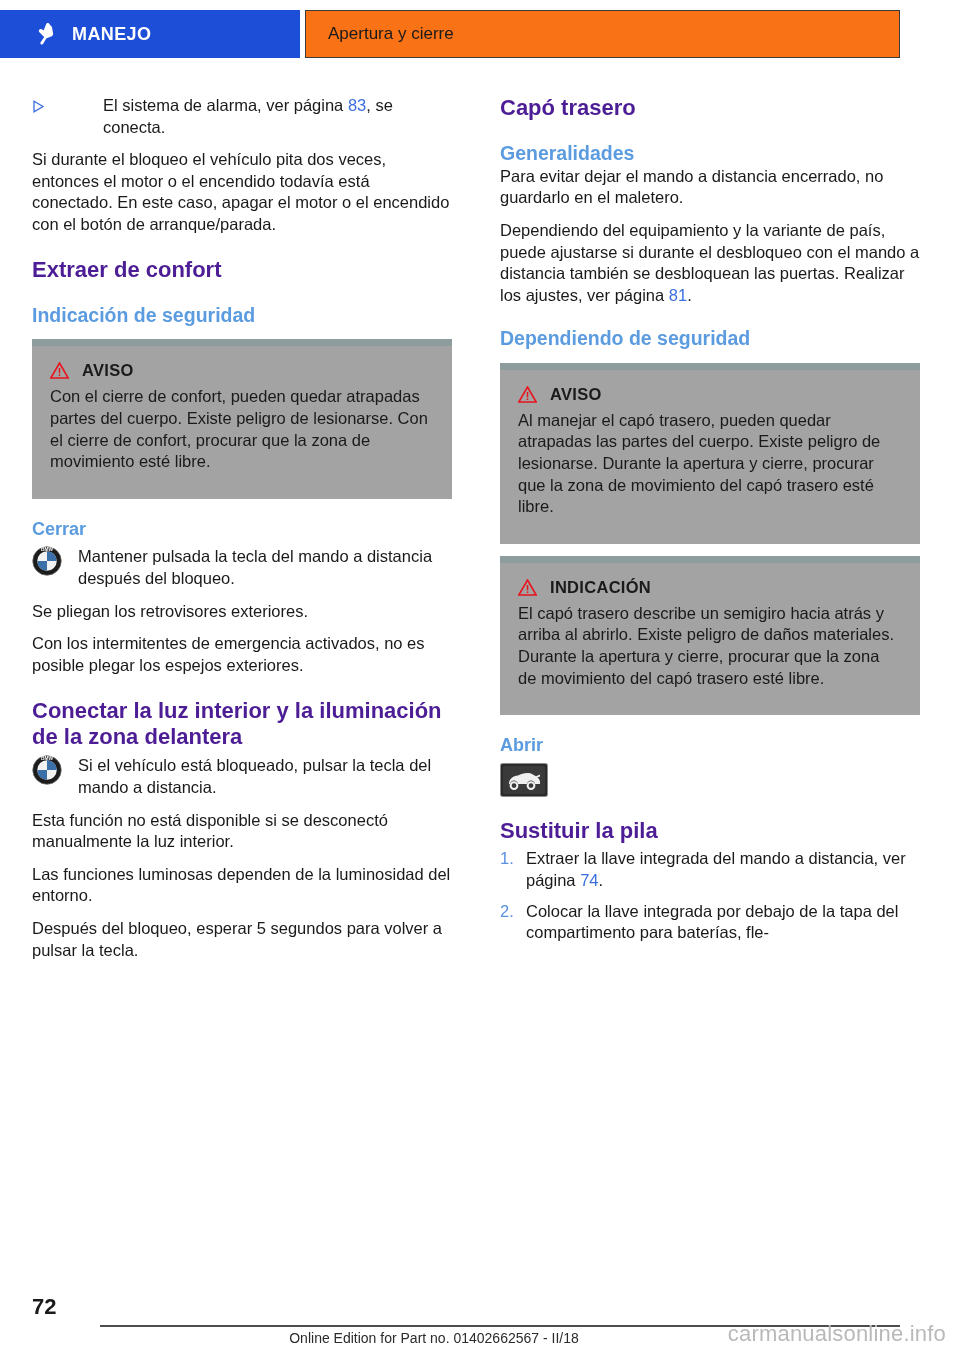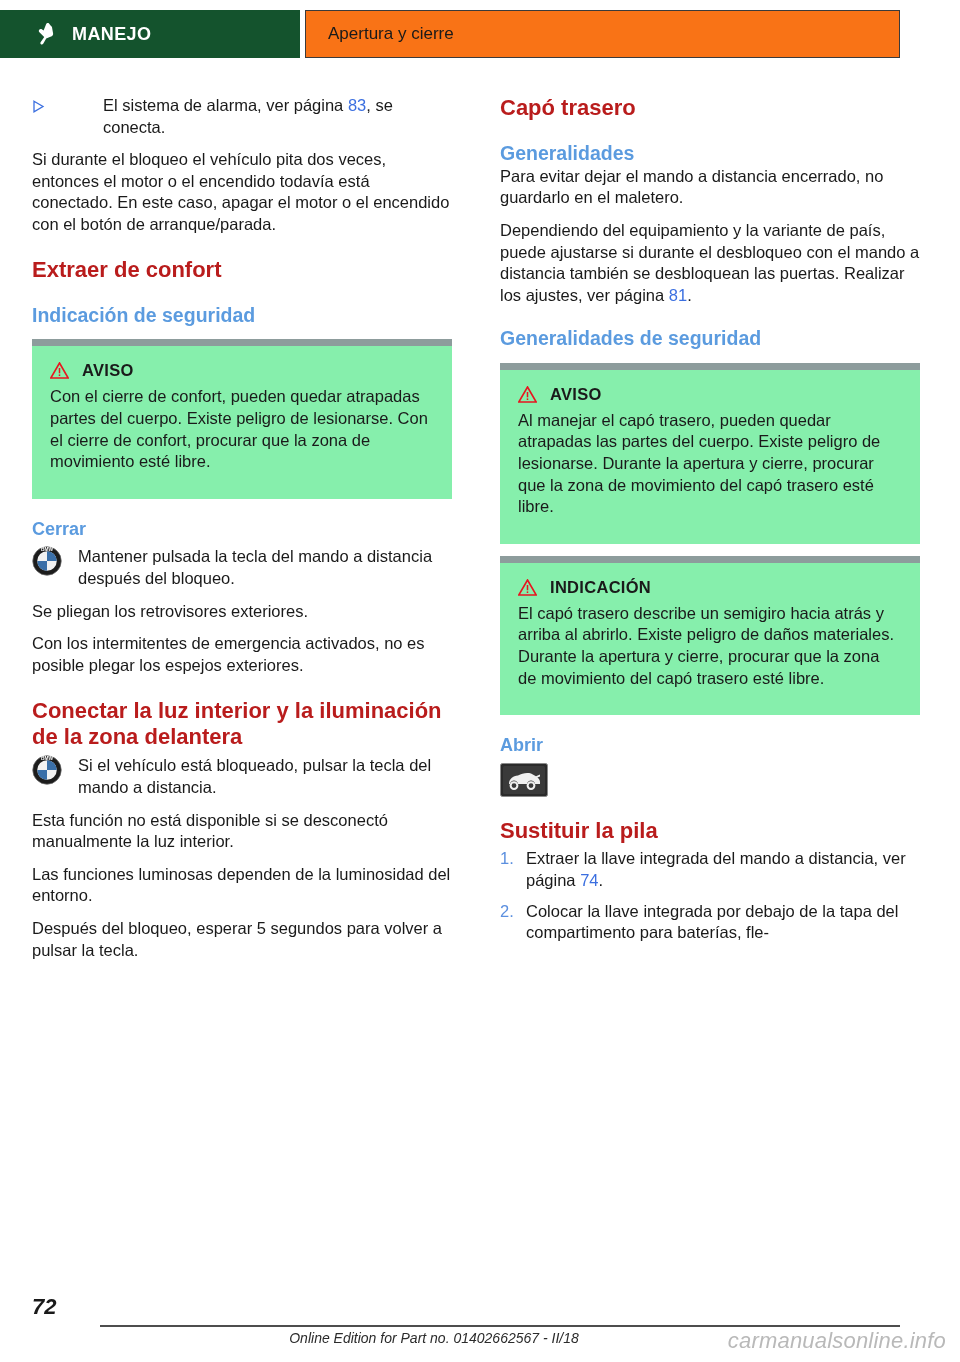--- a/index.html
+++ b/index.html
@@ -21,21 +21,21 @@
     position: absolute;
     left: 0;
     top: 10px;
     width: 960px;
     height: 48px;
     display: flex;
     align-items: stretch;
   }
   .header-chapter {
     width: 300px;
-    background: #14532d;
+    background: #1d4ed8;
     display: flex;
     align-items: center;
     padding-left: 34px;
     box-sizing: border-box;
   }
   .hand-icon {
     width: 22px;
     height: 24px;
     flex: 0 0 auto;
     display: block;
@@ -81,21 +81,21 @@
   p {
     margin: 0 0 11px 0;
     font-size: 16.5px;
     line-height: 1.31;
     color: #1a1a1a;
   }
 
   h1.title {
     font-size: 22px;
     font-weight: bold;
-    color: #b91c1c;
+    color: #4c1d95;
     margin: 21px 0 0 0;
     line-height: 1.2;
   }
   h1.title.first { margin-top: 0; }
   h2.subtitle {
     font-size: 19.5px;
     font-weight: bold;
     color: #5b9bdf;
     margin: 21px 0 0 0;
     line-height: 1.2;
@@ -130,21 +130,21 @@
   .notice {
     margin-top: 12px;
     margin-bottom: 4px;
   }
   .notice-bar {
     height: 7px;
     background: #8d9c9c;
     width: 100%;
   }
   .notice-body {
-    background: #86efac;
+    background: #a3a3a3;
     padding: 15px 18px 26px 18px;
   }
   .notice-head {
     display: flex;
     align-items: center;
     margin-bottom: 6px;
   }
   .warn-icon {
     width: 19px;
     height: 17px;
@@ -202,21 +202,20 @@
 
   .pglink { color: #3b6fe0; }
 
   
   .footer {
     position: absolute;
     left: 0;
     bottom: 0;
     width: 960px;
     height: 90px;
-    font-style: italic;
   }
   .folio {
     position: absolute;
     left: 32px;
     top: 22px;
     font-size: 22px;
     font-weight: bold;
     color: #1a1a1a;
   }
   .footer-rule {
@@ -232,21 +231,21 @@
     left: 0;
     top: 58px;
     width: 868px;
     text-align: center;
     font-size: 14px;
     color: #2b2b2b;
   }
   .watermark {
     position: absolute;
     right: 14px;
-    top: 56px;
+    top: 49px;
     font-size: 22px;
     color: #b9b9b9;
     letter-spacing: 0.2px;
   }
 </style>
 </head>
 <body>
 
 <div class="header">
   <div class="header-chapter">
@@ -336,21 +335,21 @@
   <div class="col col-right">
 
     <h1 class="title first">Capó trasero</h1>
 
     <h2 class="subtitle">Generalidades</h2>
 
     <p>Para evitar dejar el mando a distancia encerrado, no guardarlo en el maletero.</p>
 
     <p><span>Dependiendo del equipamiento y la variante de país, puede ajustarse si durante el desbloqueo con el mando a distancia también se desbloquean las puertas. Realizar los ajustes, ver página </span><span class="pglink">81</span><span>.</span></p>
 
-    <h2 class="subtitle">Generalidades de seguridad</h2>
+    <h2 class="subtitle">Dependiendo de seguridad</h2>
 
     <div class="notice">
       <div class="notice-bar"></div>
       <div class="notice-body">
         <div class="notice-head">
           <svg class="warn-icon" viewBox="0 0 19 17">
             <path d="M9.5 1 L18.2 16 L0.8 16 Z" fill="none" stroke="#e8151f" stroke-width="1.6"></path>
             <rect x="8.75" y="6" width="1.5" height="5.3" fill="#e8151f"></rect>
             <rect x="8.75" y="12.4" width="1.5" height="1.6" fill="#e8151f"></rect>
           </svg>

